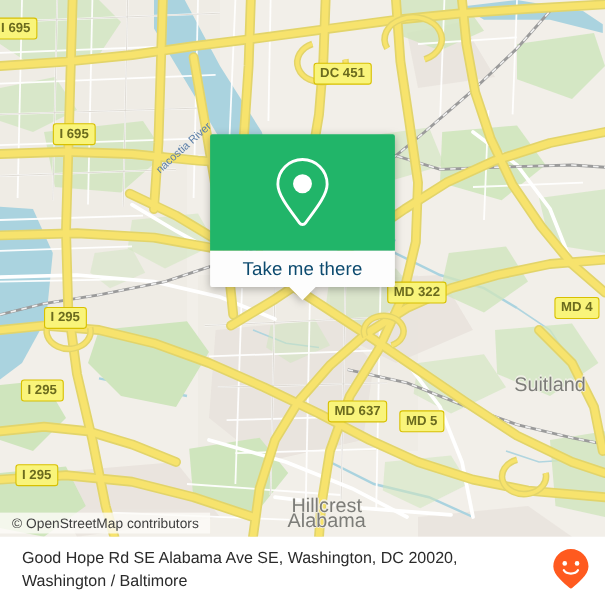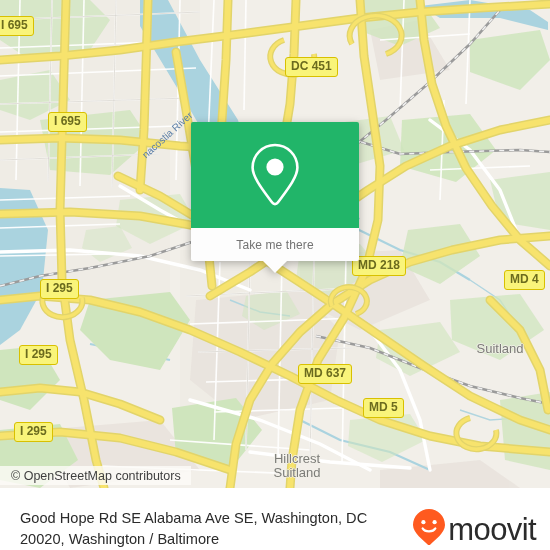--- a/index.html
+++ b/index.html
@@ -32,21 +32,21 @@
     position: absolute;
     left: 0; top: 0;
     width: 550px; height: 488px;
     display: block;
   }
 
   
   .place-label {
     position: absolute;
     color: #7c7c78;
-    font-size: 13px;
+    font-size: 18px;
     font-weight: 400;
     line-height: 14px;
     text-align: center;
     white-space: pre-line;
     text-shadow:
        1px  0 0 rgba(242,239,233,.9), -1px  0 0 rgba(242,239,233,.9),
        0  1px 0 rgba(242,239,233,.9),  0 -1px 0 rgba(242,239,233,.9);
     pointer-events: none;
   }
   .water-label {
@@ -90,22 +90,22 @@
     justify-content: center;
   }
   #callout-pin-icon svg { display: block; }
   #callout-button {
     height: 33px;
     background: #fdfdfd;
     border-radius: 0 0 2px 2px;
     display: flex;
     align-items: center;
     justify-content: center;
-    color: #737373;
-    font-size: 12px;
+    color: #0c4a6e;
+    font-size: 17px;
     letter-spacing: .1px;
     cursor: pointer;
   }
   #callout-tail {
     position: absolute;
     left: 50%;
     margin-left: -12px;
     top: 139px;
     width: 0; height: 0;
     border-left: 12px solid transparent;
@@ -136,21 +136,21 @@
     top: 488px;
     width: 550px;
     height: 62px;
     background: #ffffff;
     overflow: hidden;
   }
   #footer-inner {
     position: relative;
     height: 62px;
     display: flex;
-    align-items: flex-end;
+    align-items: center;
     justify-content: space-between;
     padding: 0 14px 0 20px;
     box-sizing: border-box;
   }
   #footer-address {
     color: #2b2b2b;
     font-size: 14.6px;
     line-height: 21px;
     max-width: 400px;
   }
@@ -358,33 +358,33 @@
         <path d="M352,44 a26,20 0 1,1 34,10"></path>
         <path d="M56,286 a20,16 0 1,0 26,12"></path>
         <path d="M332,306 a18,14 0 1,1 24,8"></path>
         <path d="M470,418 a20,16 0 1,0 26,12"></path>
         <path d="M206,228 a16,13 0 1,1 22,7"></path>
       </g>
     </svg>
 
     <div class="place-label" style="left:455px; top:342px; width:90px;">Suitland</div>
     <div class="place-label" style="left:250px; top:452px; width:94px;">Hillcrest
-Suitland</div>
+Alabama</div>
 
     <div class="water-label" style="left:140px; top:152px; transform:rotate(-42deg); transform-origin:0 0;">nacostia River</div>
 
     <div class="shield" style="left:-5px;  top:16px;">I 695</div>
     <div class="shield" style="left:285px; top:57px;">DC 451</div>
     <div class="shield" style="left:48px;  top:112px;">I 695</div>
     <div class="shield" style="left:40px;  top:279px;">I 295</div>
-    <div class="shield" style="left:352px; top:256px;">MD 218</div>
+    <div class="shield" style="left:352px; top:256px;">MD 322</div>
     <div class="shield" style="left:504px; top:229px;margin-top:41px;">MD 4</div>
     <div class="shield" style="left:19px;  top:345px;">I 295</div>
     <div class="shield" style="left:298px; top:325px;margin-top:39px;">MD 637</div>
-    <div class="shield" style="left:363px; top:398px;">MD 5</div>
+    <div class="shield" style="left:363px; top:373px;">MD 5</div>
     <div class="shield" style="left:14px;  top:422px;">I 295</div>
 
     <div id="callout">
       <div id="callout-green">
         <span id="callout-pin-icon">
           <svg width="56" height="66" viewBox="0 0 56 66">
             <path d="M28 3 C15.6 3 5.6 13 5.6 25.4 C5.6 36 18 50.5 25.2 60.6 C26.6 62.6 29.4 62.6 30.8 60.6 C38 50.5 50.4 36 50.4 25.4 C50.4 13 40.4 3 28 3 Z" fill="none" stroke="#ffffff" stroke-width="2.6"></path>
             <circle cx="28" cy="25" r="8.6" fill="#ffffff"></circle>
           </svg>
         </span>
@@ -410,18 +410,17 @@
 
       <div id="moovit-logo">
         <span>
           <svg width="34" height="38" viewBox="0 0 34 38">
             <path d="M17 1 C8.2 1 1 8.2 1 17 C1 25 11.5 32.4 15.6 36.4 C16.4 37.2 17.6 37.2 18.4 36.4 C22.5 32.4 33 25 33 17 C33 8.2 25.8 1 17 1 Z" fill="#ff5a1f"></path>
             <circle cx="11.4" cy="14.2" r="2.1" fill="#ffffff"></circle>
             <circle cx="22.6" cy="14.2" r="2.1" fill="#ffffff"></circle>
             <path d="M10.6 20.4 C13 24.4 21 24.4 23.4 20.4" fill="none" stroke="#ffffff" stroke-width="2.1" stroke-linecap="round"></path>
           </svg>
         </span>
-        <span id="moovit-wordmark">moovit</span>
       </div>
     </div>
   </div>
 
 </div>
 
 </body></html>

